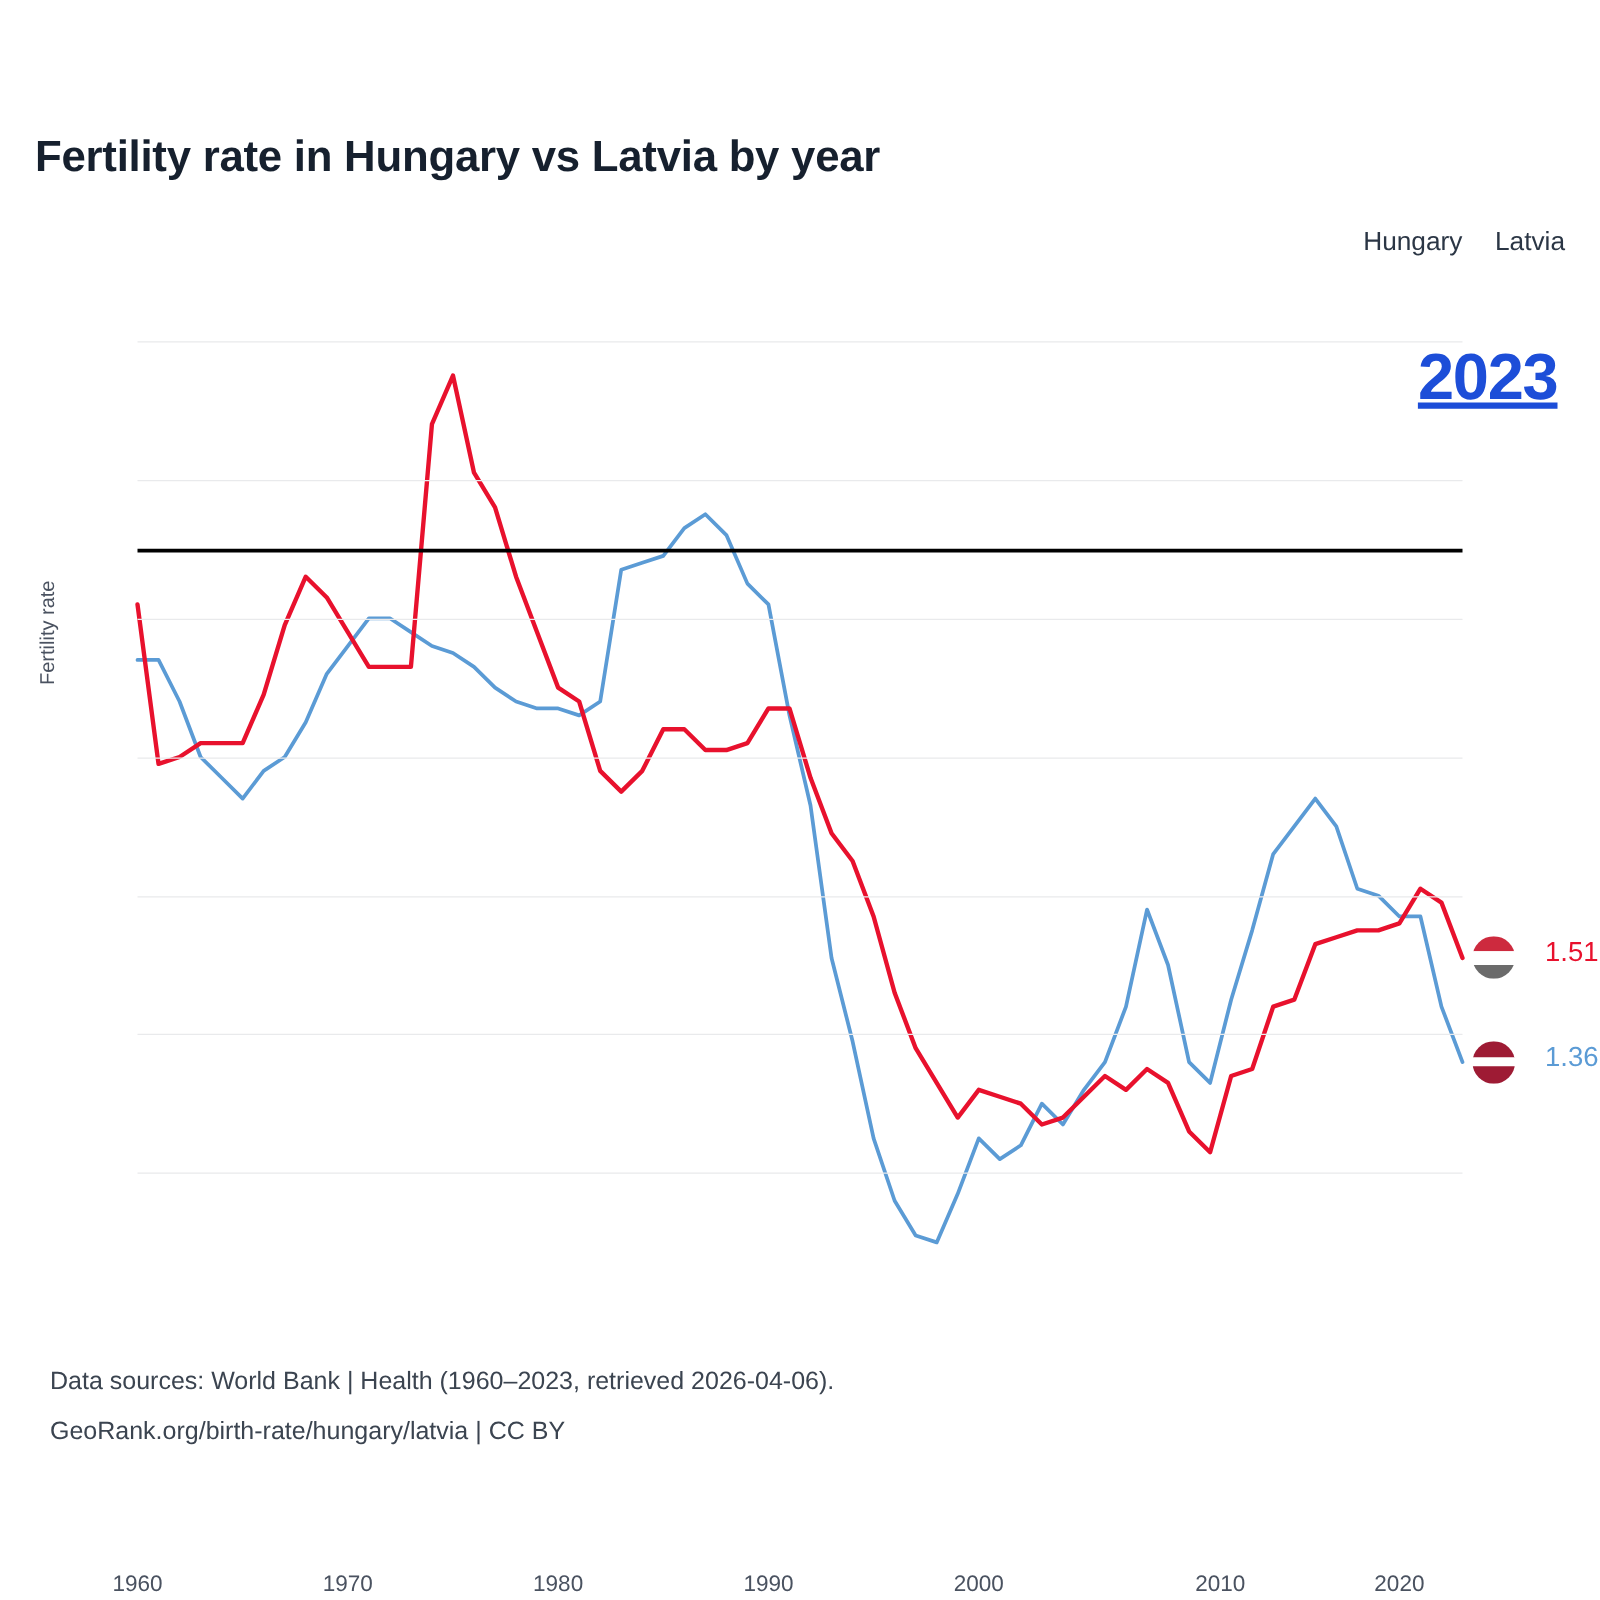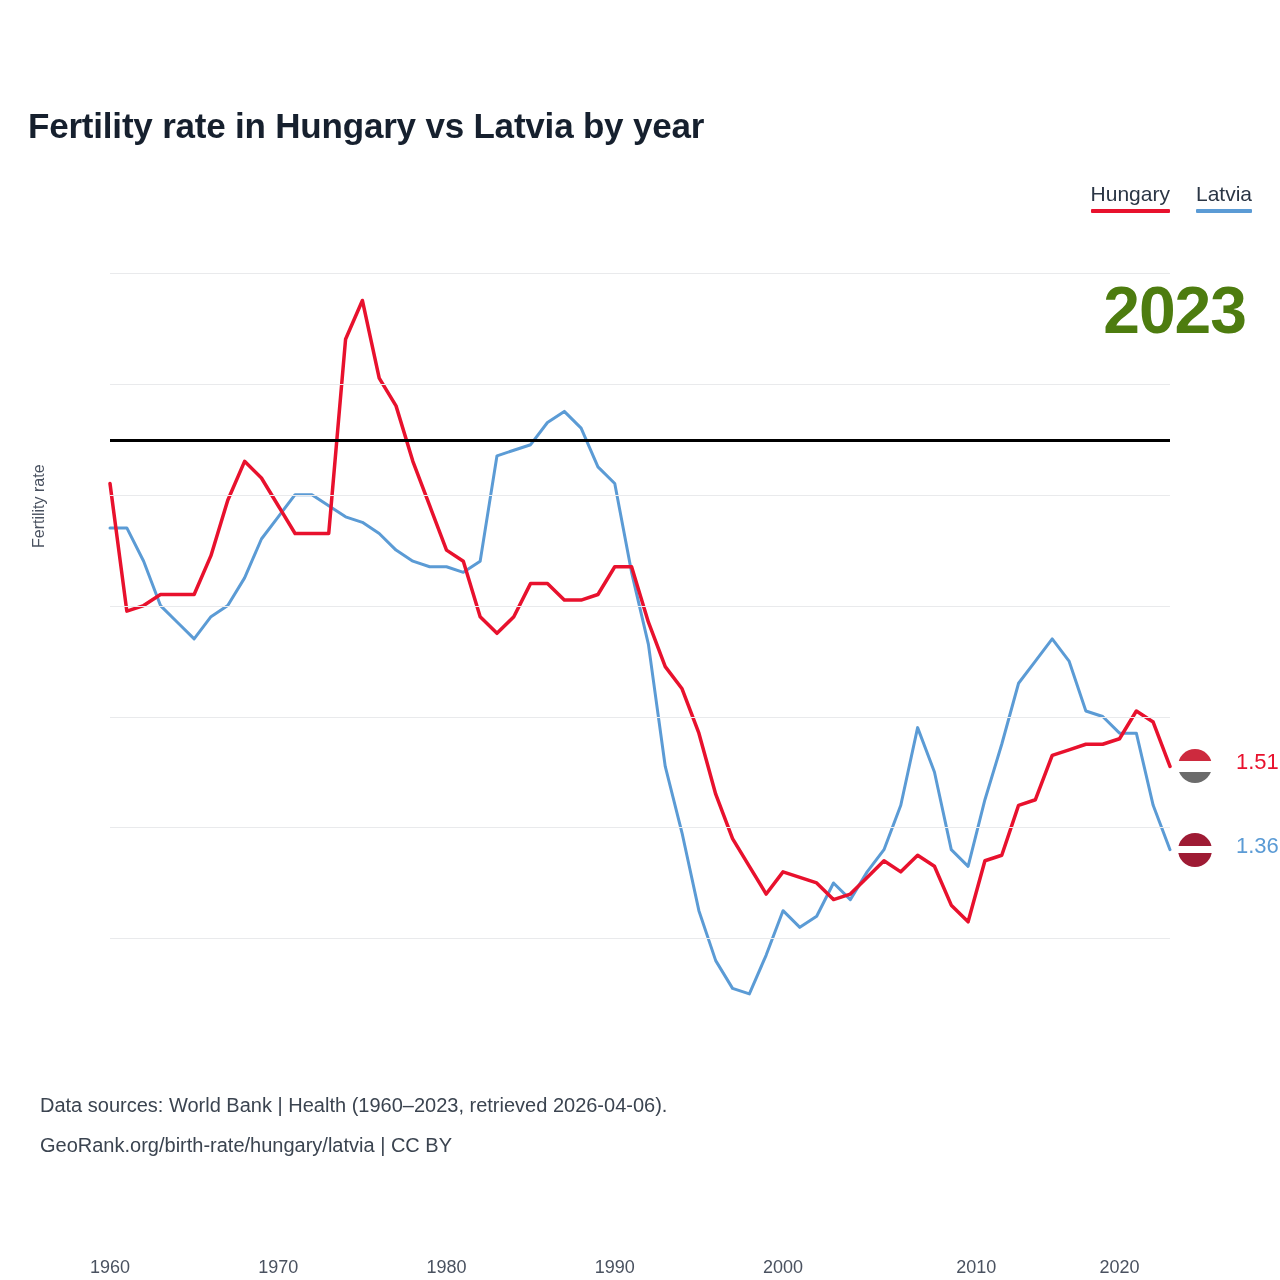--- a/index.html
+++ b/index.html
@@ -34,42 +34,43 @@
   .legend {
     position: absolute;
     right: 28px;
     top: 182px;
     display: flex;
     gap: 26px;
     align-items: flex-start;
   }
   .legend-item {
     display: flex;
-    flex-direction: column;
+    flex-direction: row;
     align-items: center;
   }
   .legend-label {
     font-size: 21px;
     color: #2b3645;
     line-height: 24px;
   }
   .legend-rule {
     margin-top: 3px;
     width: 100%;
     height: 4px;
     border-radius: 1px;
   }
   .year-watermark {
     position: absolute;
     right: 34px;
     top: 272px;
-    font-size: 66px;
+    font-size: 52px;
     font-weight: bold;
-    color: #4d7c0f;
+    color: #1d4ed8;
     letter-spacing: -1px;
+    text-decoration: underline;
   }
   .y-axis-label {
     position: absolute;
     left: 30px;
     top: 548px;
     width: 160px;
     font-size: 16px;
     color: #4a5260;
     transform: rotate(-90deg);
     transform-origin: left top;

